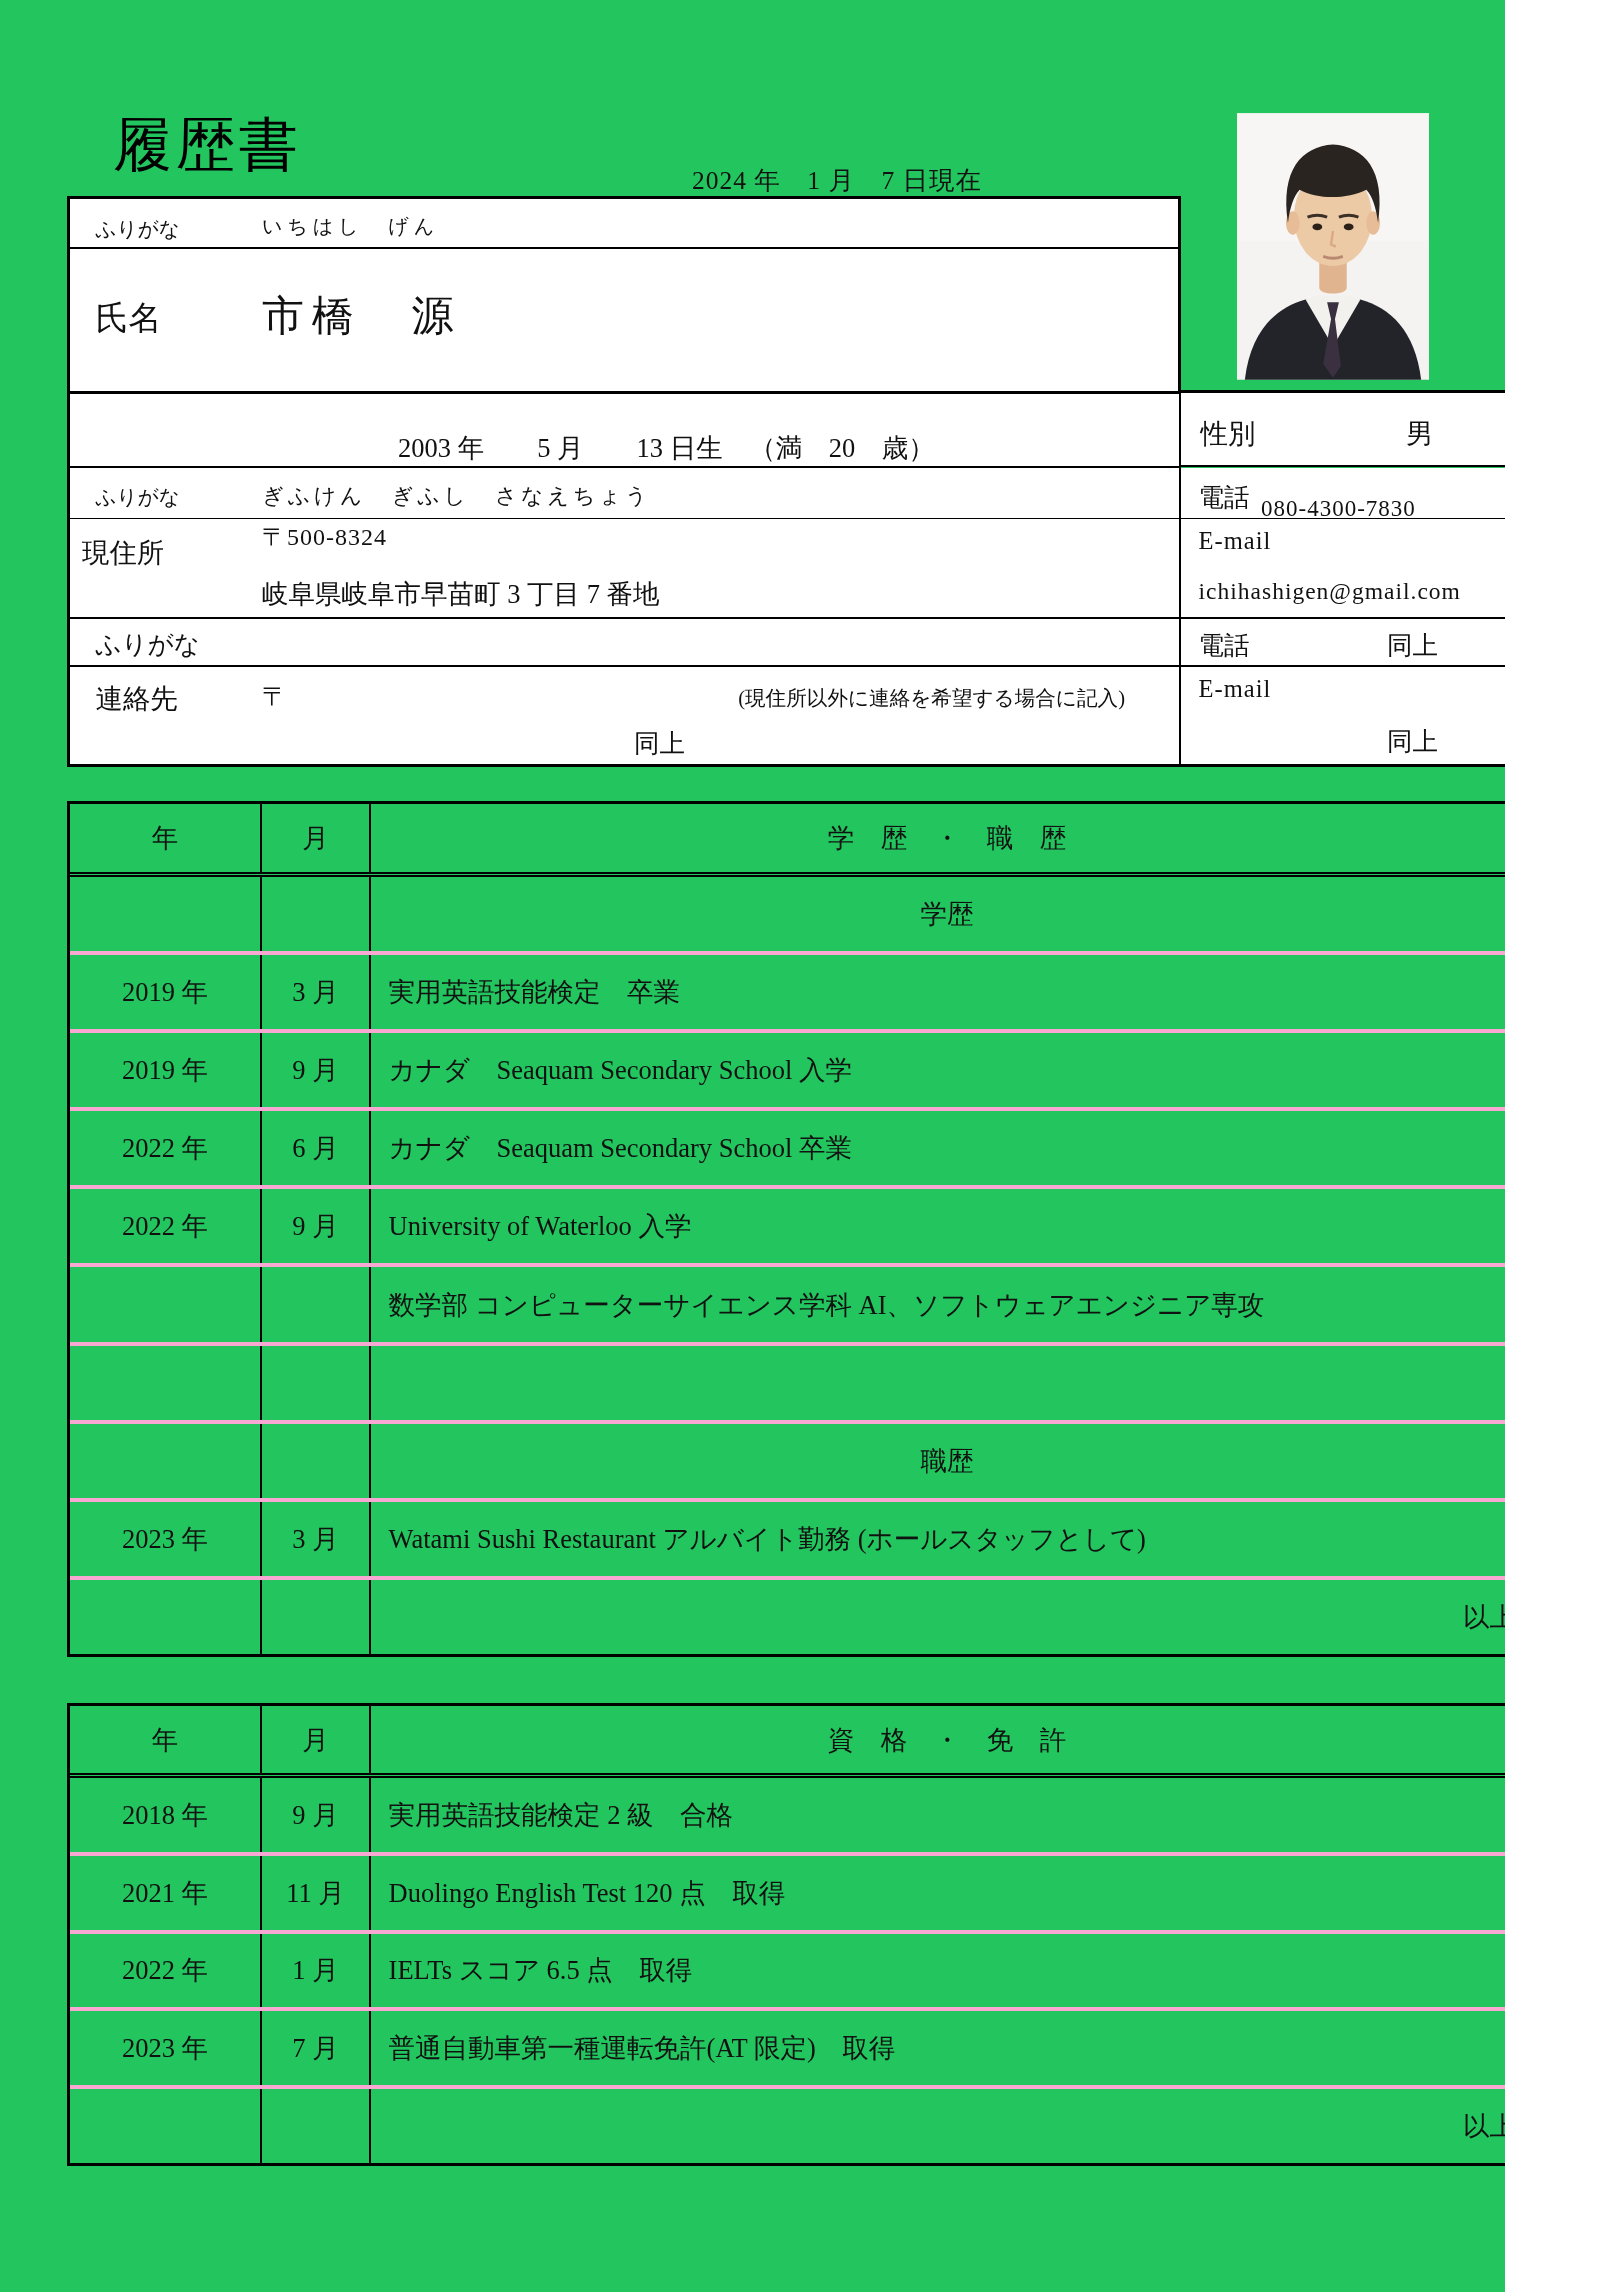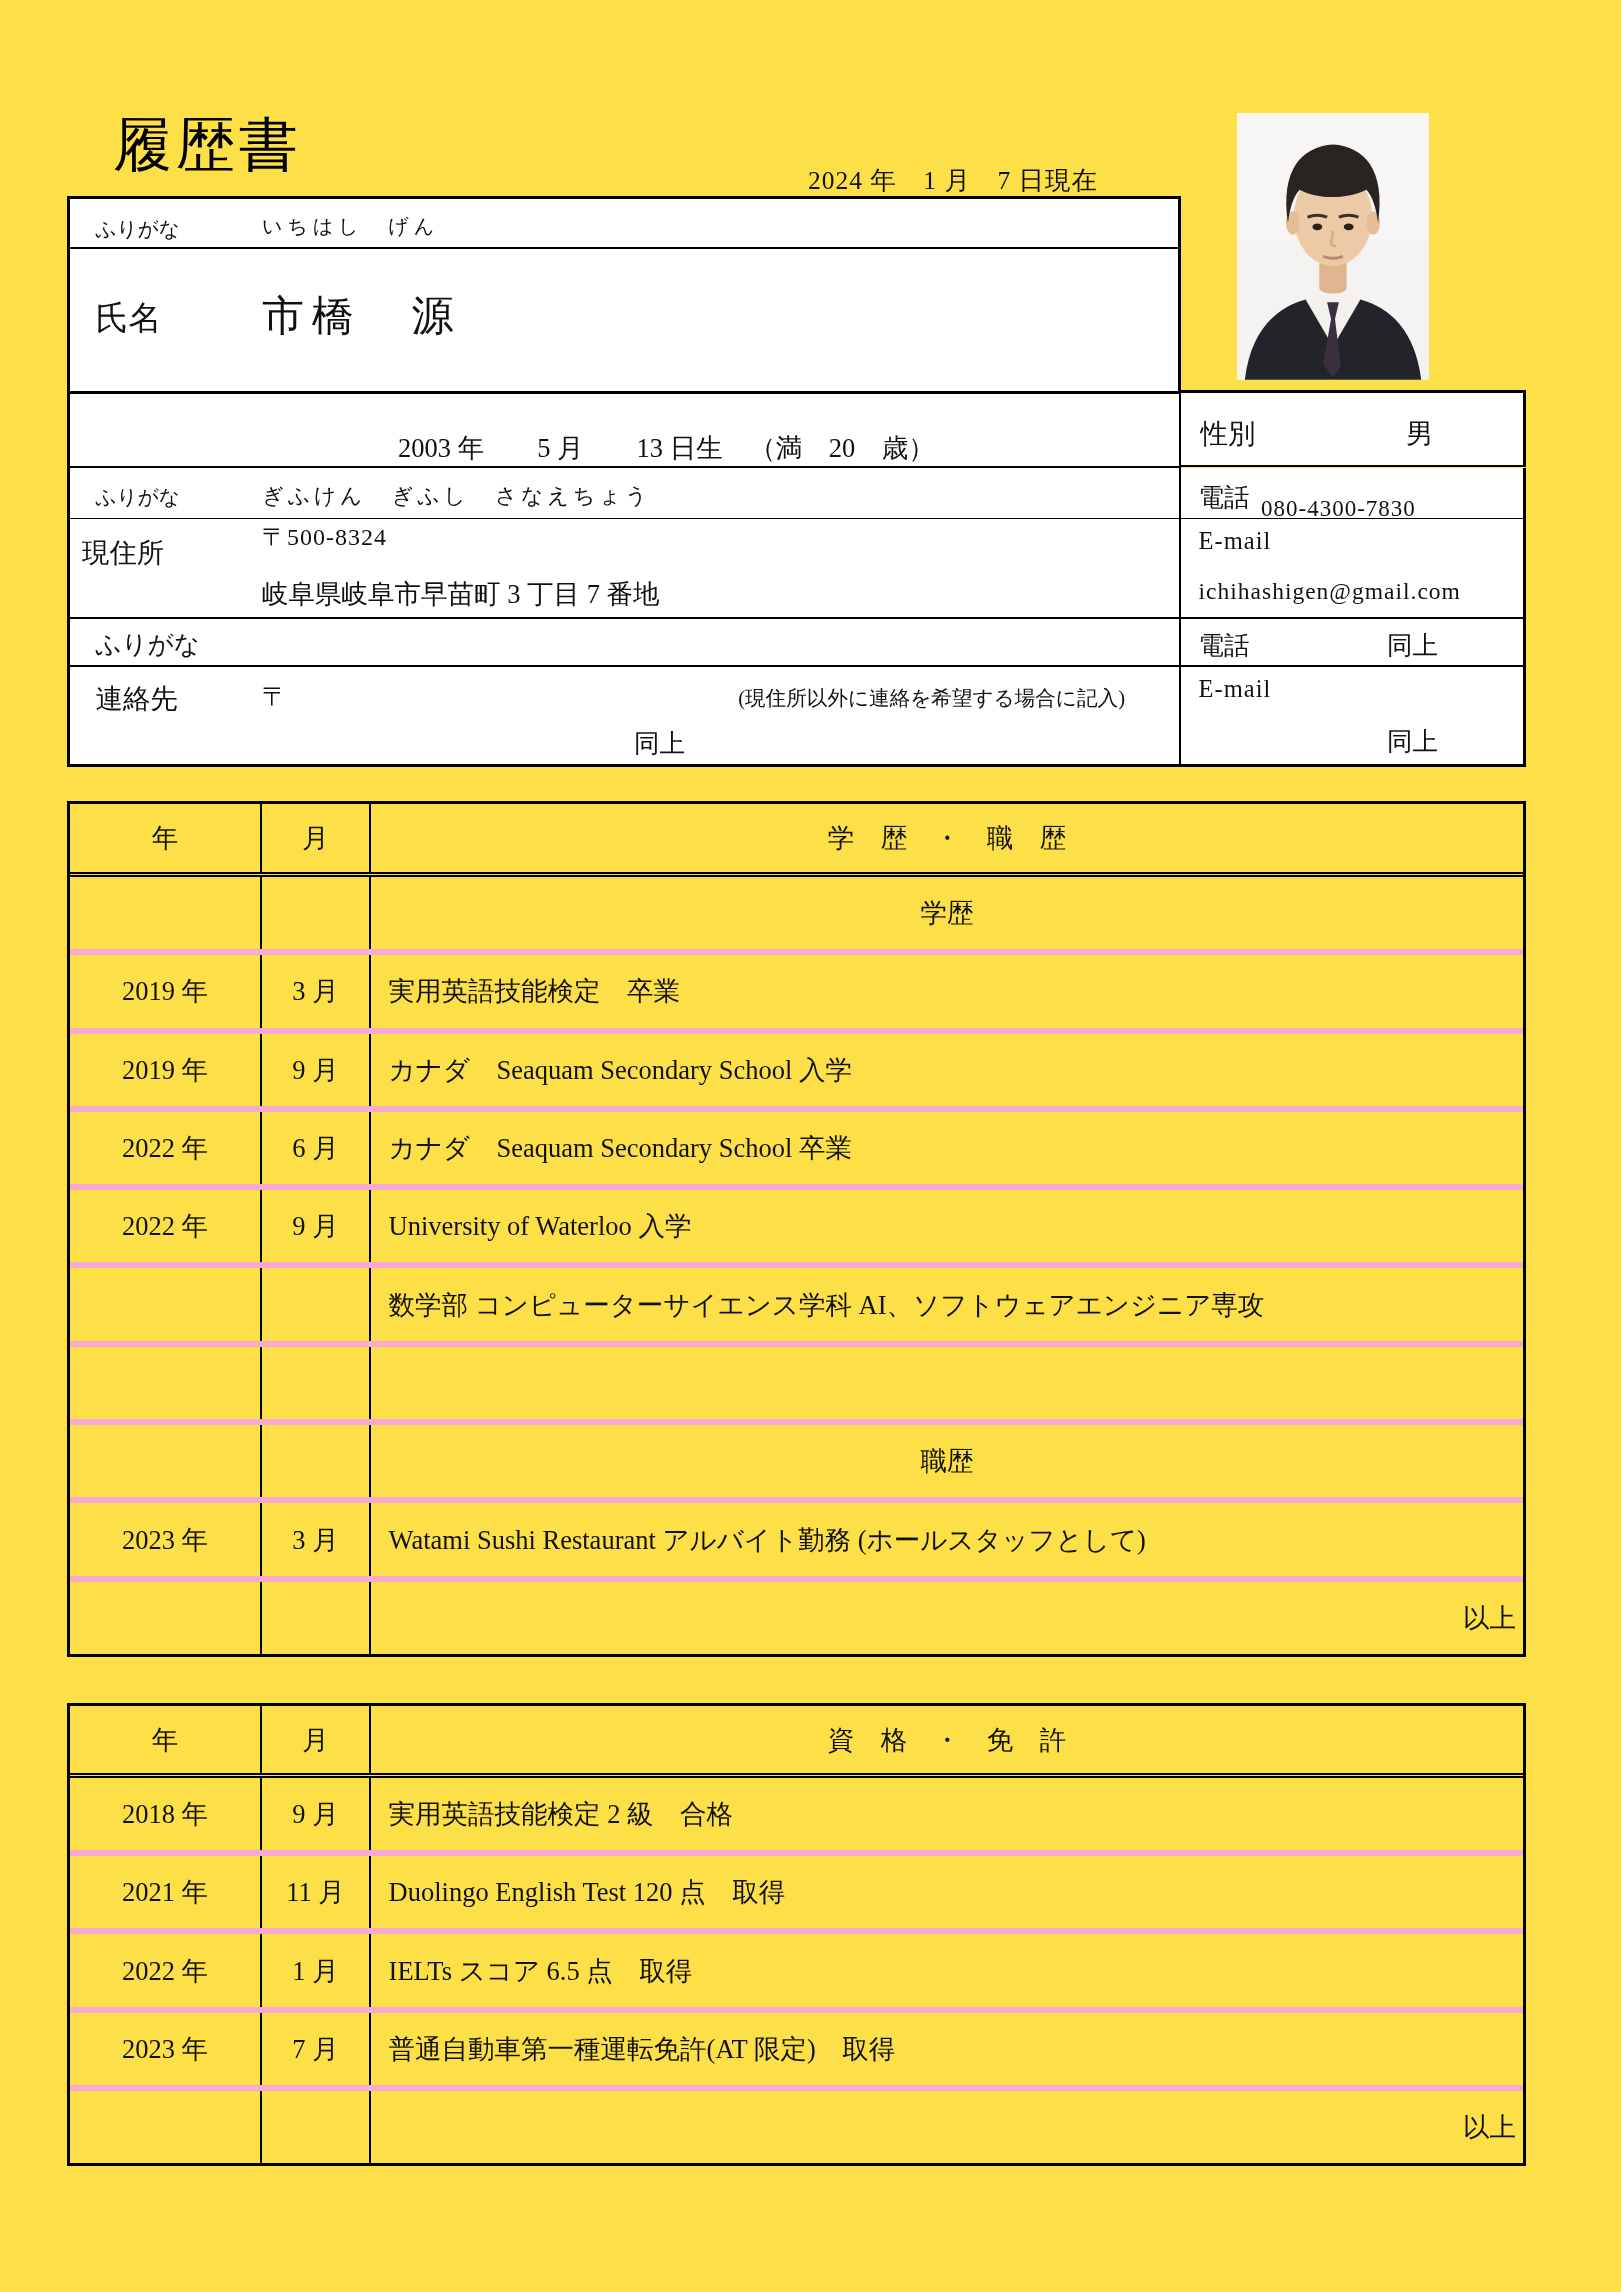--- a/index.html
+++ b/index.html
@@ -1,18 +1,18 @@
 <!DOCTYPE html>
 <html><head>
 <meta charset="utf-8">
 <style>
   * { margin:0; padding:0; box-sizing:border-box; }
   html,body { background:#ffffff; }
   body { font-family:"Liberation Serif","DejaVu Serif",serif; color:#111; }
-  .page { position:relative; width:1621px; height:2293px; background:#fde047; overflow:hidden; }
+  .page { position:relative; width:1505px; height:2293px; background:#22c55e; overflow:hidden; }
 
   
   .doc-title { position:absolute; left:113px; top:106px; font-size:59px; letter-spacing:3.9px; color:#000; }
   .doc-date  { position:absolute; right:523px; top:163px; font-size:25.5px; letter-spacing:1px; }
 
   
   .photo { position:absolute; left:1237px; top:113px; width:192px; height:267px; }
 
   
   .profile { position:absolute; left:67px; top:196px; width:1459px; height:571px; font-size:25.5px; }
@@ -61,21 +61,21 @@
   .email2-cell .lbl { position:absolute; left:17.6px; top:7.8px; font-size:24.5px; letter-spacing:1px; }
   .email2-cell .val { position:absolute; left:206px; top:57px; font-size:25.5px; }
 
   
   .htable { position:absolute; left:67px; width:1459px; border:3.9px solid #000; display:flex; flex-direction:column; font-size:26.5px; }
   .t-history { top:801px; height:856px; }
   .t-qual    { top:1703px; height:463px; }
   .thead { display:flex; border-bottom:5.9px double #000; }
   .t-history .thead { height:73px; }
   .t-qual    .thead { height:72px; }
-  .trow  { display:flex; flex:1; border-bottom:6px solid #f9a8d4; }
+  .trow  { display:flex; flex:1; border-bottom:4px solid #f9a8d4; }
   .trow:last-child { border-bottom:none; }
   .c-year  { width:192px; border-right:2px solid #000; display:flex; align-items:center; justify-content:center; }
   .c-month { width:109px; border-right:2px solid #000; display:flex; align-items:center; justify-content:center; }
   .c-text  { flex:1; display:flex; align-items:center; padding-left:17.6px; }
   .thead .c-text { justify-content:center; padding-left:0; }
   .trow.center .c-text { justify-content:center; padding-left:0; }
   .trow.right  .c-text { justify-content:flex-end; padding-right:7px; padding-left:0; }
 </style>
 </head>
 <body>

